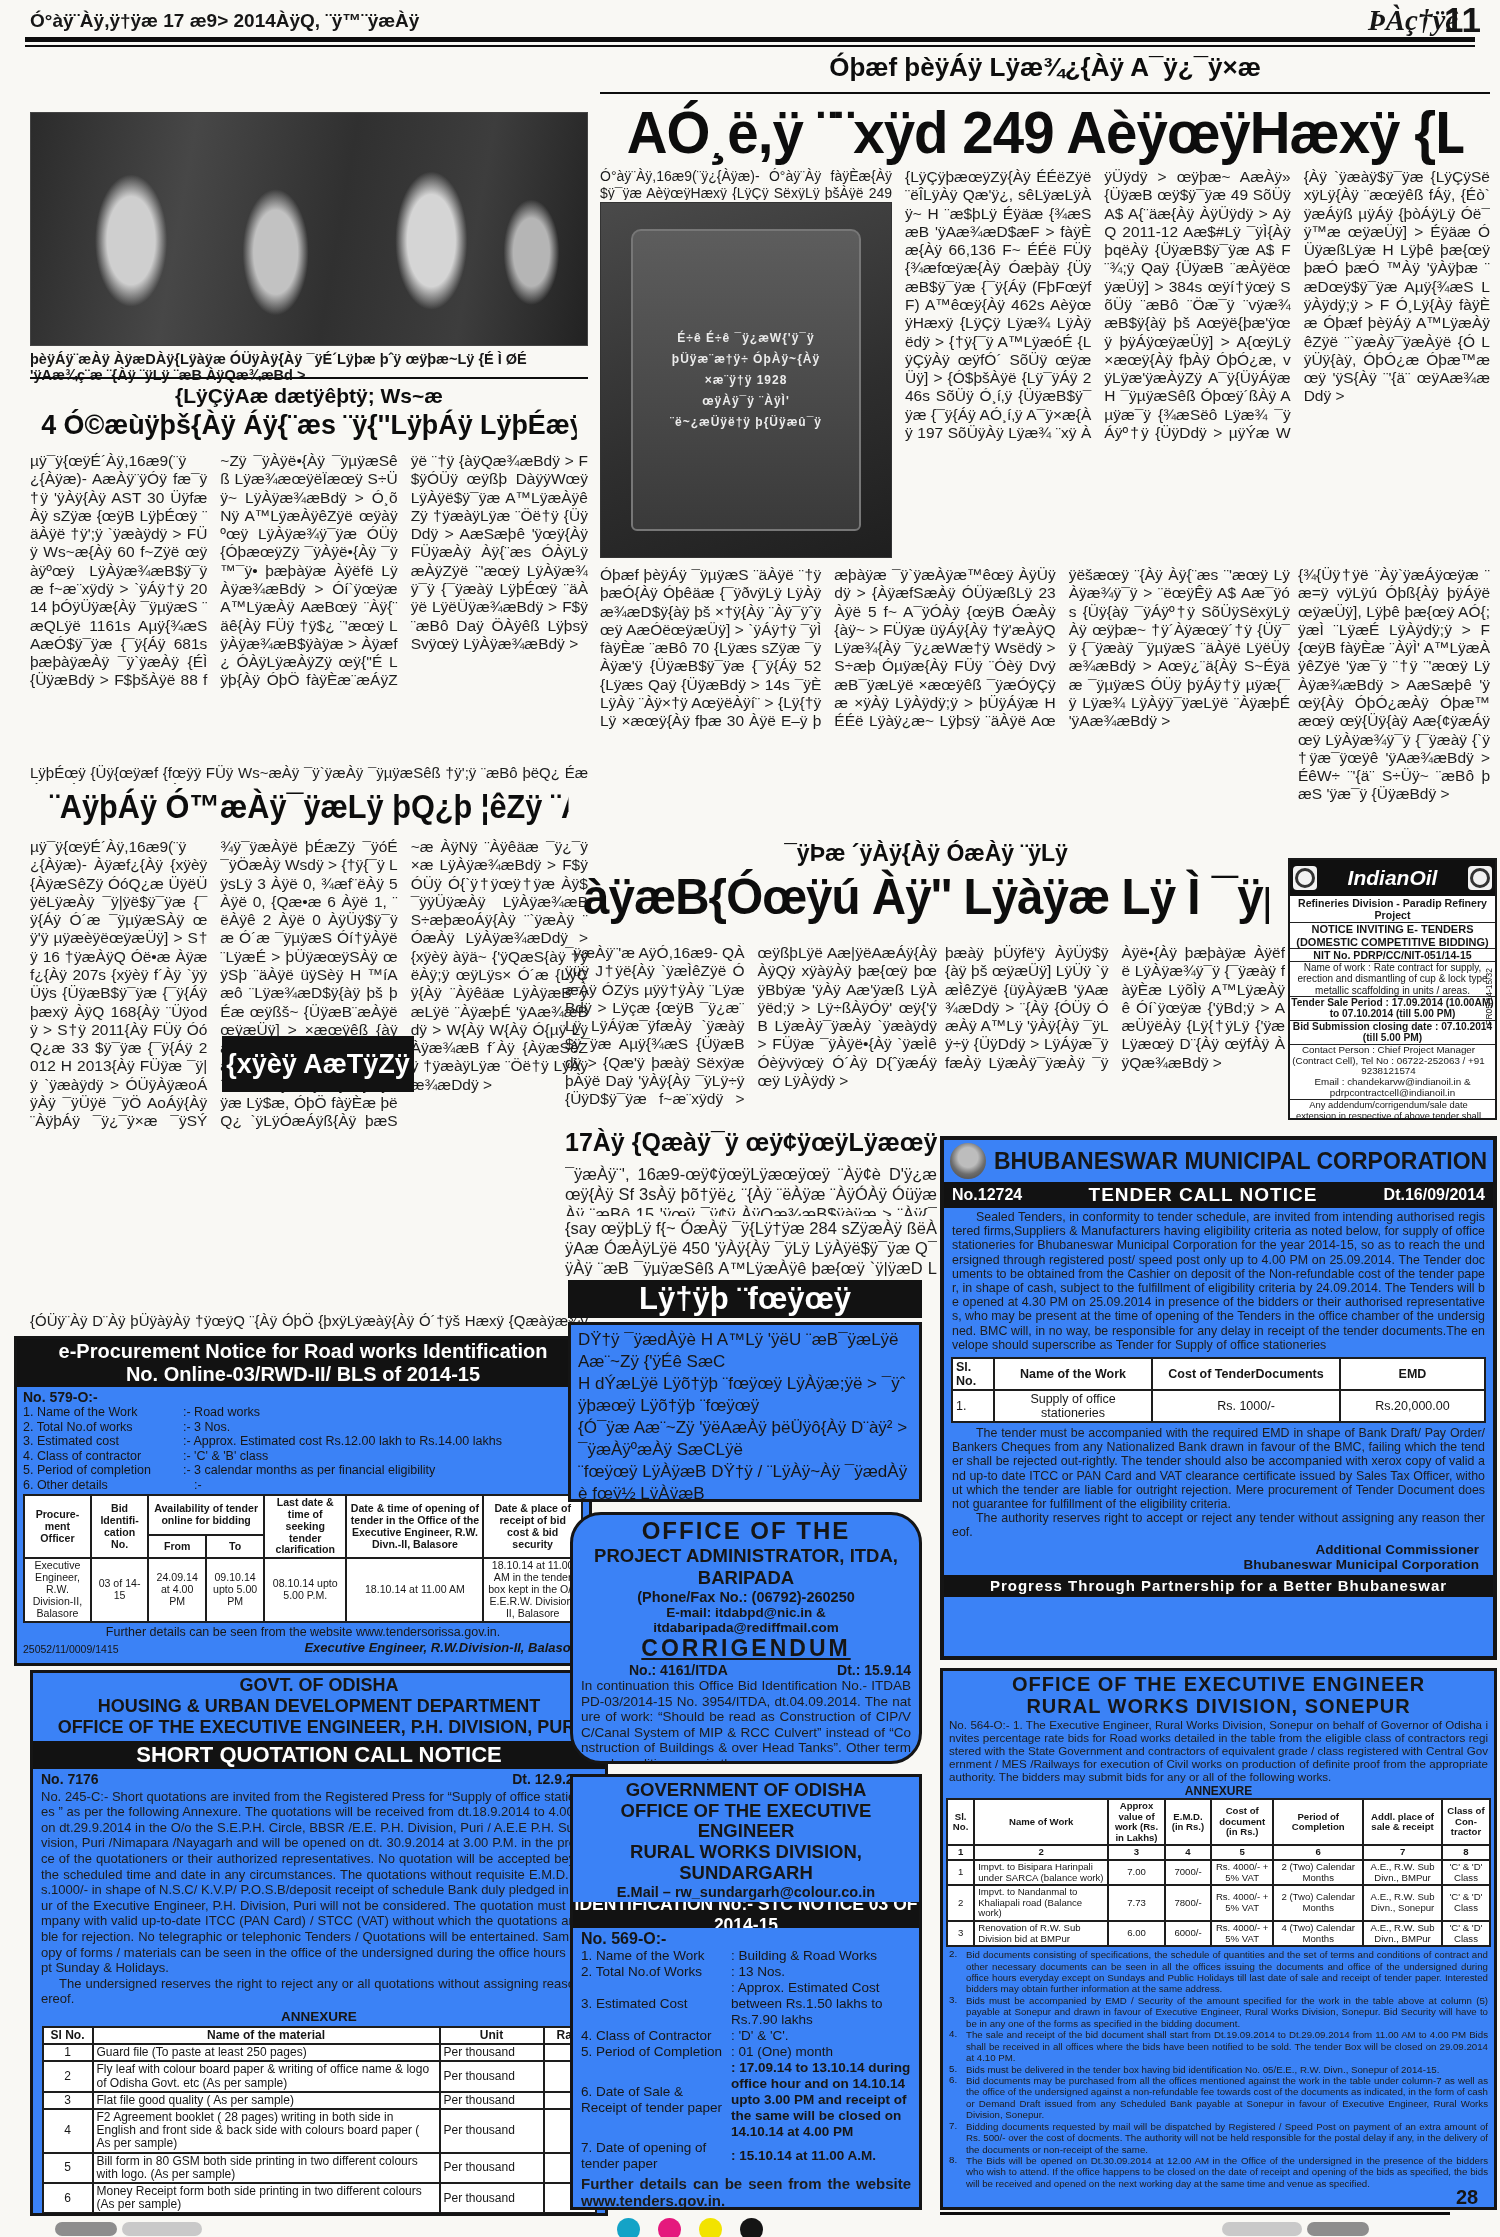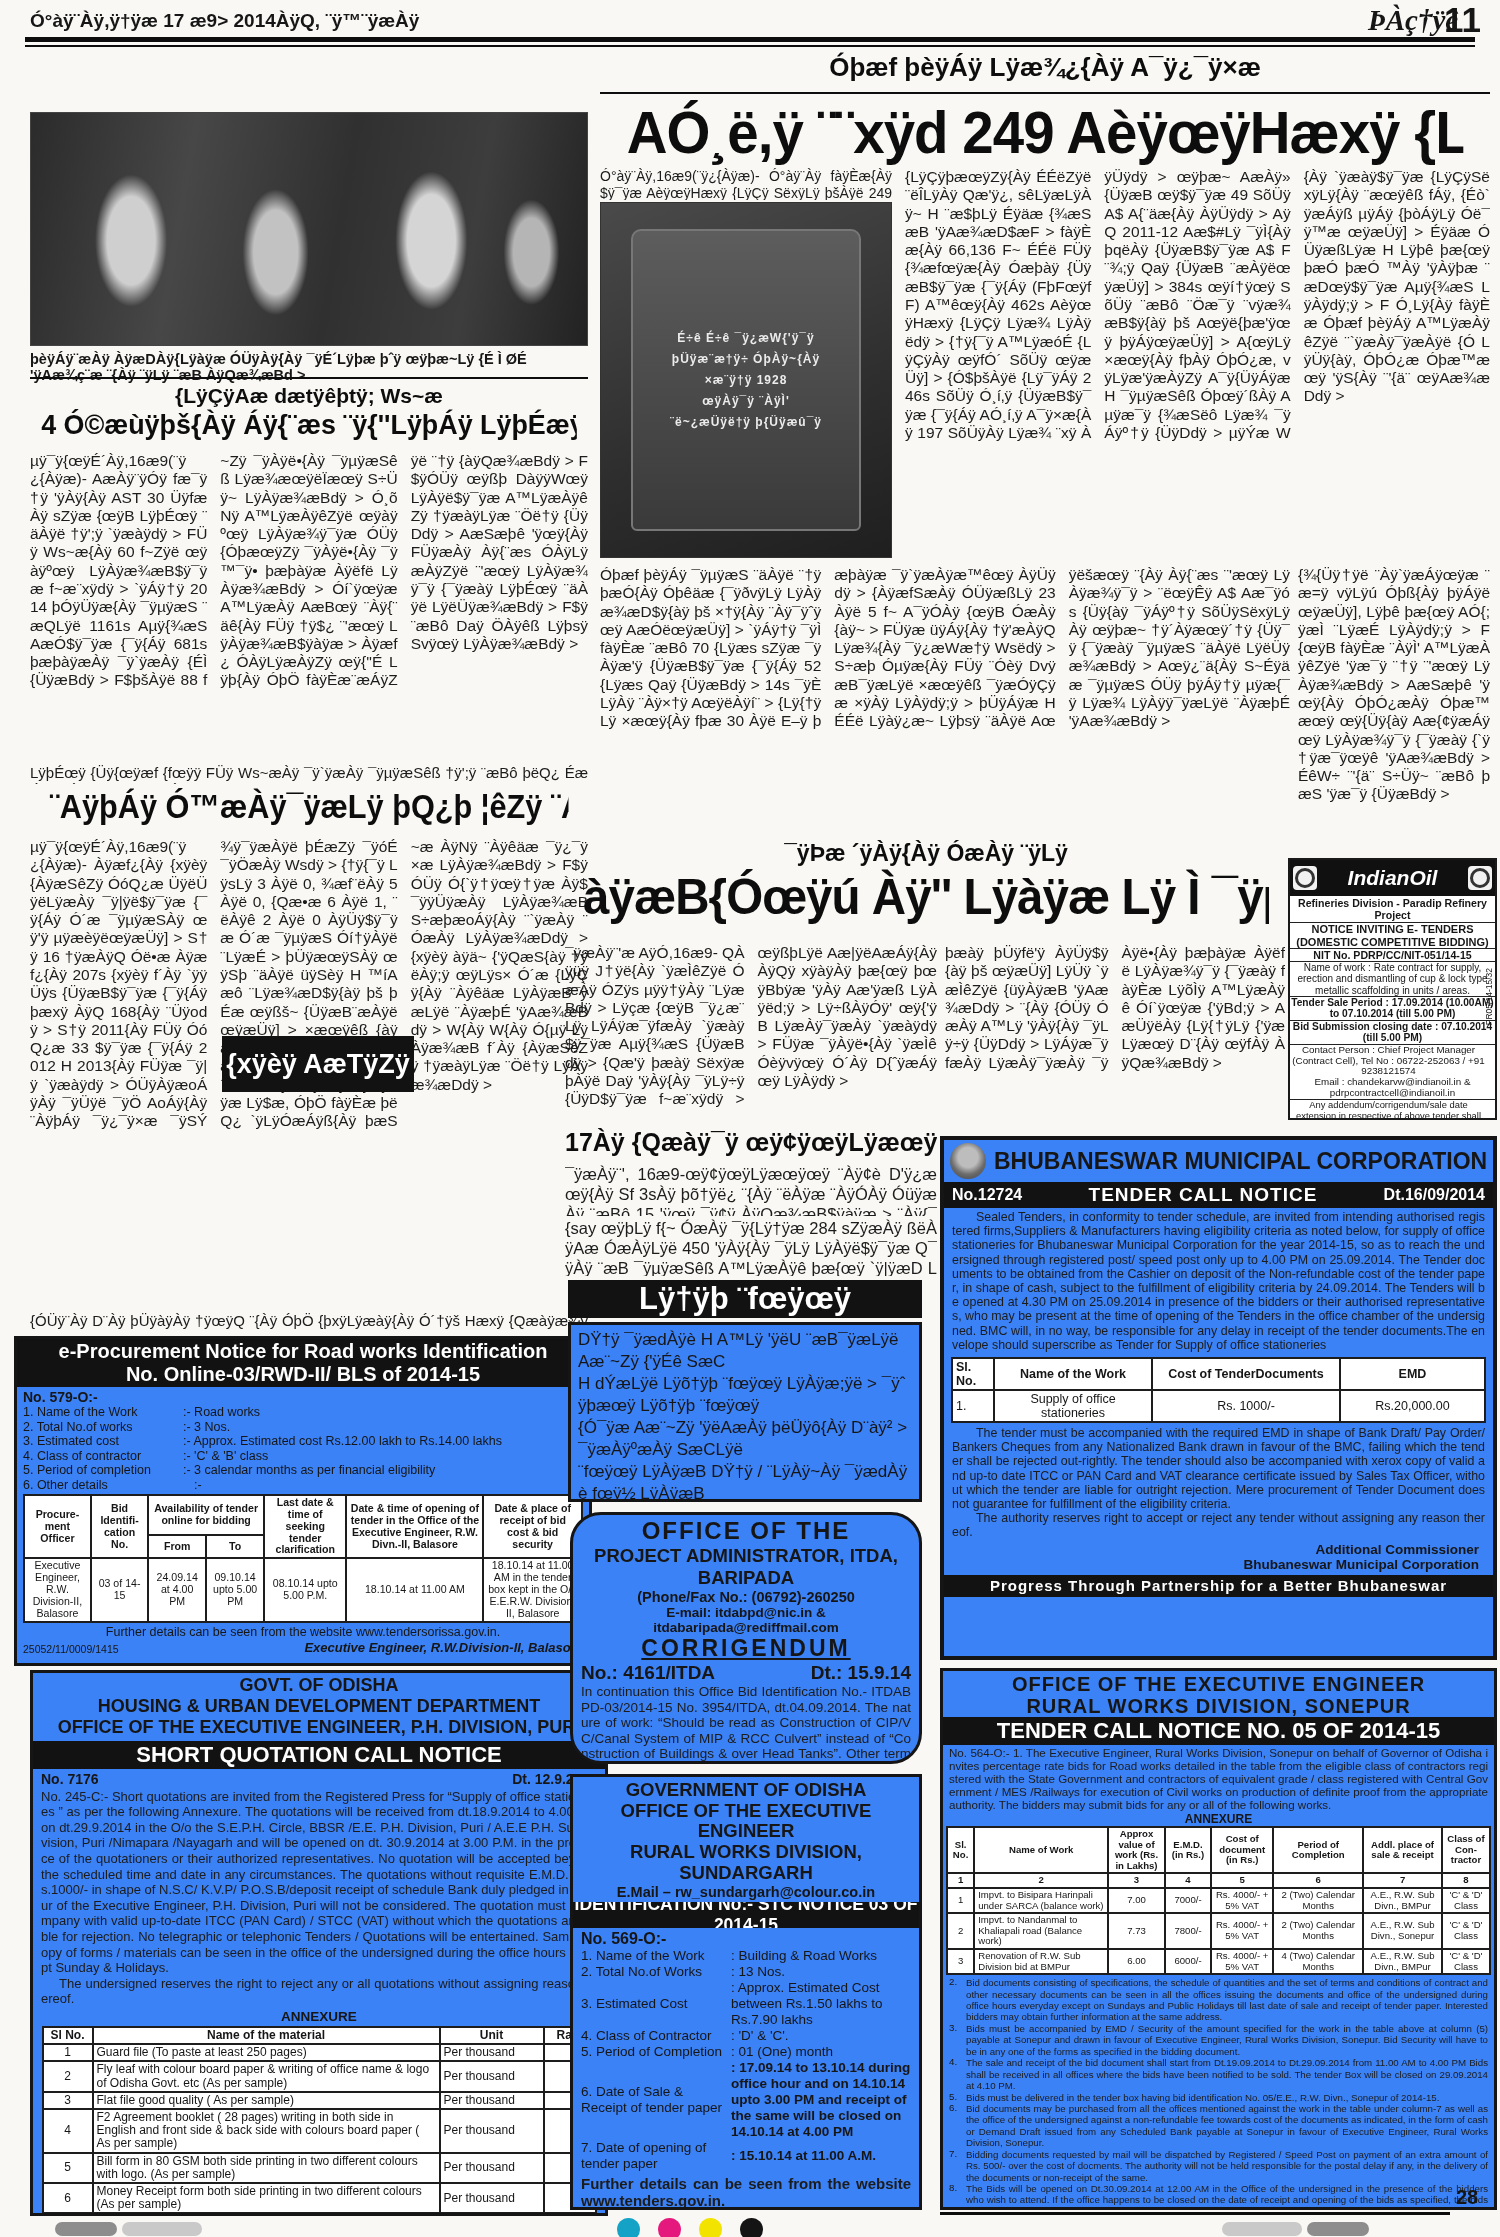--- a/index.html
+++ b/index.html
@@ -229,21 +229,21 @@
   </div>
 
   <div class="abs bx" style="left:570px;top:1512px;width:352px;height:252px;border-radius:31px;">
     <div style="text-align:center;padding-top:2px;">
       <div class="b" style="font-size:24px;letter-spacing:2px;">OFFICE OF THE</div>
       <div class="b" style="font-size:18.5px;">PROJECT ADMINISTRATOR, ITDA, BARIPADA</div>
       <div class="b" style="font-size:14.5px;">(Phone/Fax No.: (06792)-260250</div>
       <div class="b" style="font-size:13.5px;">E-mail: itdabpd@nic.in &amp; itdabaripada@rediffmail.com</div>
       <div class="b" style="font-size:23px;letter-spacing:3px;text-decoration:underline;">CORRIGENDUM</div>
     </div>
-    <div class="row b" style="justify-content:space-between;padding:0 8px;font-size:19px;">
+    <div class="row b" style="justify-content:space-between;padding:0 8px;font-size:14px;margin-left:48px;">
       <span>No.: 4161/ITDA</span>
       <span>Dt.: 15.9.14</span>
     </div>
     <div class="j" style="padding:0 8px;font-size:13.5px;line-height:15.5px;">In continuation this Office Bid Identification No.- ITDABPD-03/2014-15 No. 3954/ITDA, dt.04.09.2014. The nature of work: “Should be read as Construction of CIP/VC/Canal System of MIP &amp; RCC Culvert” instead of “Construction of Buildings &amp; over Head Tanks”. Other terms and condition remain the same.</div>
 
   </div>
 
   <div class="abs bx" style="left:570px;top:1774px;width:352px;height:436px;">
     <div style="text-align:center;font-weight:700;font-size:18.5px;line-height:1.12;padding-top:3px;">
       <div>GOVERNMENT OF ODISHA</div>
@@ -346,21 +346,20 @@
       <div>Bhubaneswar Municipal Corporation</div>
     </div>
     <div class="bd" style="height:22px;font-size:15px;letter-spacing:1px;">Progress Through Partnership for a Better Bhubaneswar</div>
   </div>
 
   <div class="abs bx" style="left:940px;top:1668px;width:557px;height:542px;">
     <div style="text-align:center;font-weight:700;font-size:20px;letter-spacing:1px;line-height:1.1;padding-top:2px;">
       <div>OFFICE OF THE EXECUTIVE ENGINEER</div>
       <div>RURAL WORKS DIVISION, SONEPUR</div>
     </div>
-    <div class="bd" style="height:28px;font-size:22px;">TENDER CALL NOTICE NO. 05 OF 2014-15</div>
     <div class="j" style="padding:1px 6px;font-size:11.6px;line-height:13px;">No. 564-O:- 1. The Executive Engineer, Rural Works Division, Sonepur on behalf of Governor of Odisha invites percentage rate bids for Road works detailed in the table from the eligible class of contractors registered with the State Government and contractors of equivalent grade / class registered with Central Government / MES /Railways for execution of Civil works on production of definite proof from the appropriate authority. The bidders may submit bids for any or all of the following works.</div>
     <div class="b" style="text-align:center;font-size:12px;">ANNEXURE</div>
     <table class="tb" style="font-size:9.6px;line-height:10.6px;width:545px;margin:0 auto;">
       <tbody>
           <tr>
         <th style="width:20px;">Sl. No.</th>
         <th style="width:142px;">Name of Work</th>
         <th style="width:52px;">Approx value of work (Rs. in Lakhs)</th>
         <th style="width:40px;">E.M.D. (in Rs.)</th>
         <th style="width:56px;">Cost of document (in Rs.)</th>

